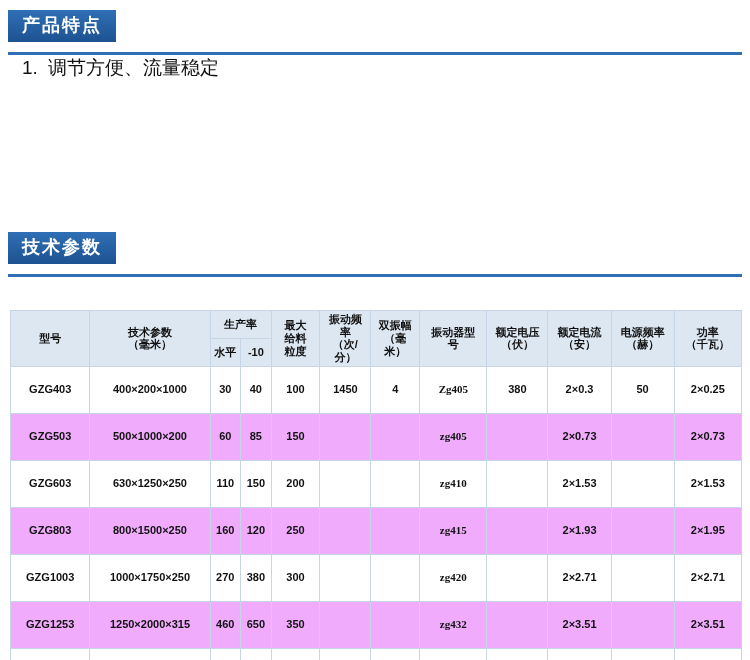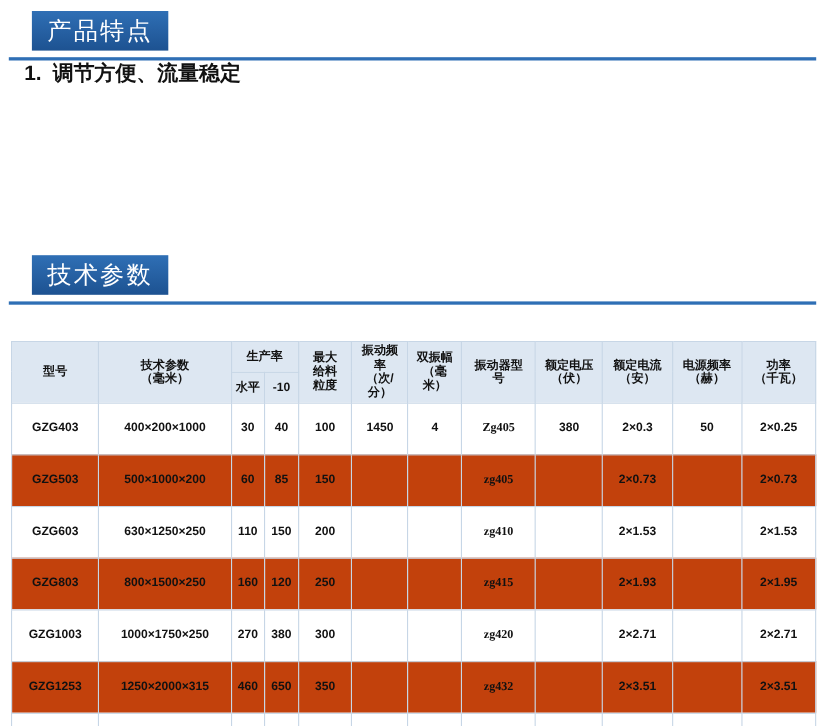--- a/index.html
+++ b/index.html
@@ -20,27 +20,26 @@
     height: 660px;
     position: relative;
   }
 
   
   .banner {
     position: absolute;
     display: inline-block;
     background: linear-gradient(to bottom, #2f6fb5 0%, #1d5291 100%);
     color: #ffffff;
-    font-size: 22px;
-    font-weight: normal;
+    font-size: 18px;
+    font-weight: bold;
     letter-spacing: 2px;
     padding: 6px 14px 7px 14px;
     line-height: 1.05;
     white-space: nowrap;
-    margin-left: 21px;
   }
   .banner-rule {
     position: absolute;
     height: 3px;
     background: #2f6fb5;
   }
 
   #banner-features { left: 8px; top: 10px; }
   #rule-features { left: 8px; top: 52px; width: 734px; }
 
@@ -53,21 +52,20 @@
     left: 22px;
     top: 58px;
     width: 710px;
   }
   .feature-item {
     font-size: 19px;
     color: #111111;
     line-height: 1.0;
     margin: 0 0 17px 0;
     white-space: nowrap;
-    font-weight: bold;
   }
   .feature-item .num {
     display: inline-block;
     width: 26px;
   }
 
   
   .table-wrap {
     position: absolute;
     left: 10px;
@@ -95,21 +93,21 @@
     height: 20px;
   }
   thead td.hdr-tall {
     height: 44px;
   }
   tbody td {
     height: 42px;
     background: #ffffff;
   }
   tbody tr.alt td {
-    background: #c2410c;
+    background: #f0abfc;
   }
   td.model {
     text-align: left;
     padding-left: 6px;
   }
   td.dims {
     text-align: left;
     padding-left: 8px;
   }
   td.vib {

